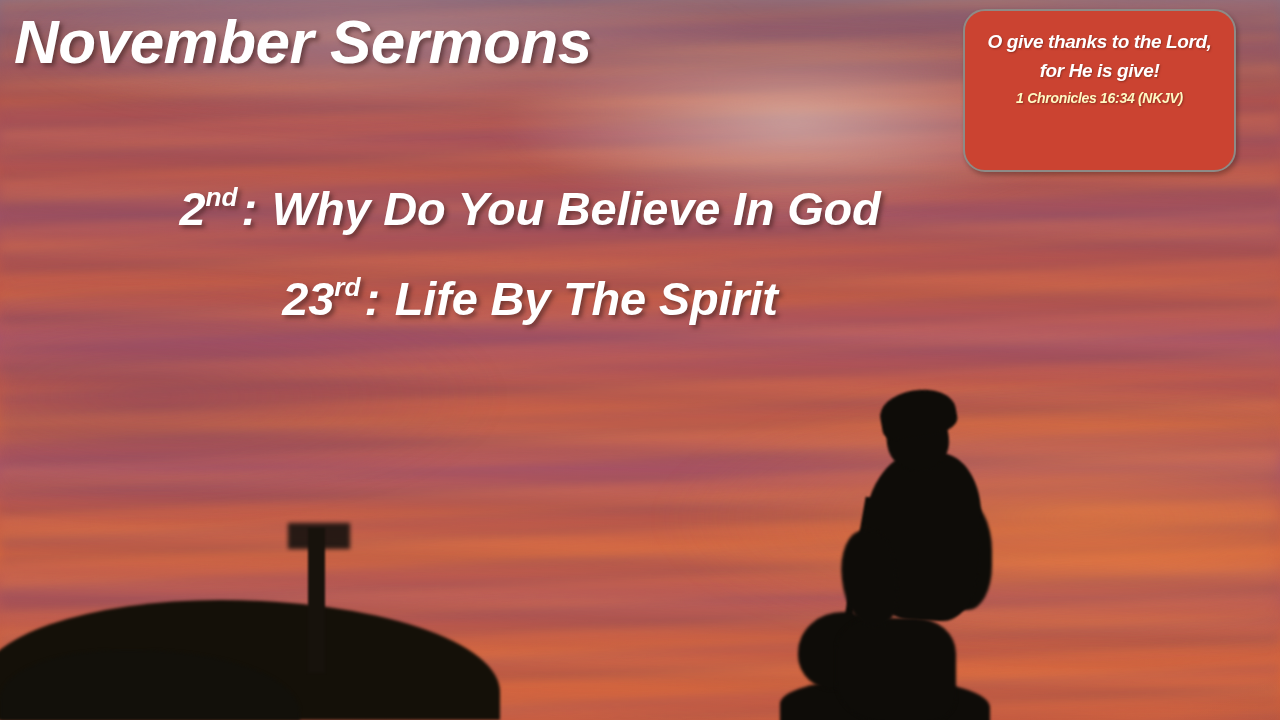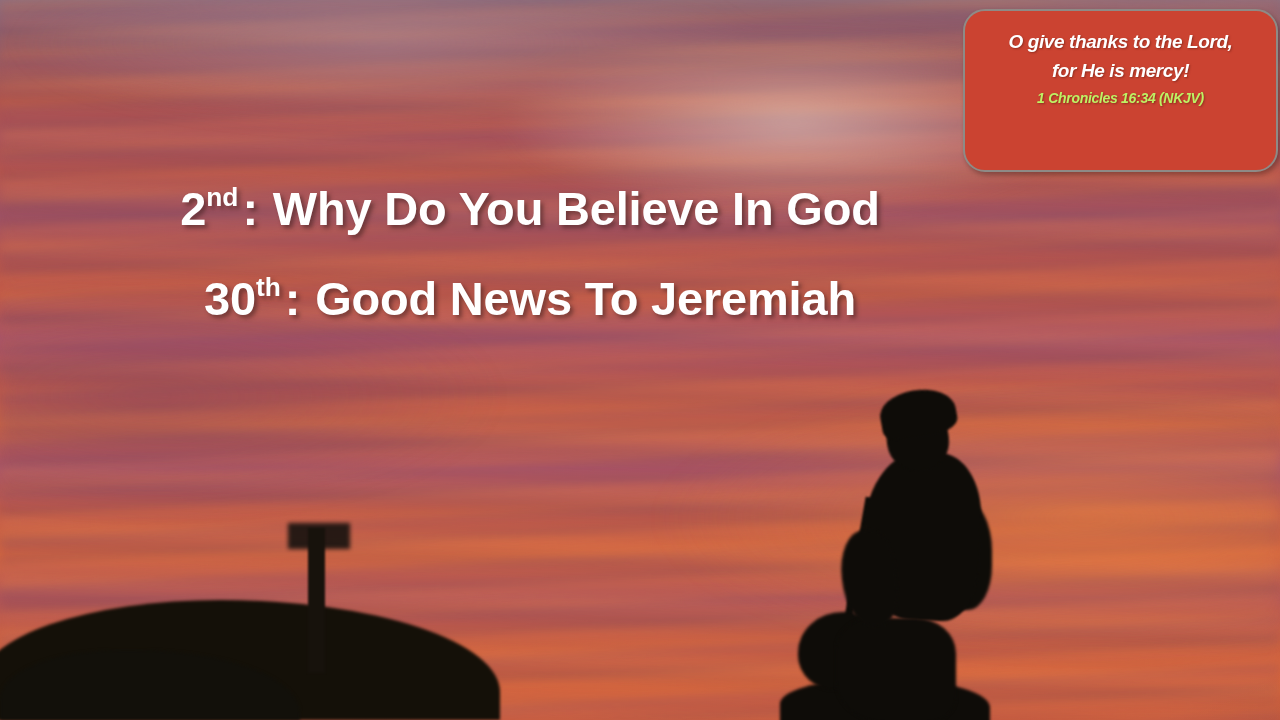--- a/index.html
+++ b/index.html
@@ -191,60 +191,61 @@
   .sermon-list {
     position: absolute;
     left: 0;
     top: 158px;
     width: 1060px;
     text-align: center;
   }
   .sermon-line {
     font-size: 47px;
     font-weight: bold;
+    font-style: italic;
     color: #ffffff;
     line-height: 79px;
     white-space: nowrap;
     text-shadow: 3px 3px 4px rgba(60,30,30,0.55);
     letter-spacing: -0.2px;
   }
   .sermon-line .ord {
     font-size: 0.56em;
     vertical-align: 0.72em;
     letter-spacing: 0;
   }
   .sermon-line .sep { padding: 0 2px 0 4px; }
 
   
   .verse-card {
     position: absolute;
     left: 963px;
     top: 9px;
-    width: 315px;
+    width: 273px;
     height: 163px;
     background: #cb4331;
     border: 2px solid #8e8a86;
     border-radius: 22px;
     box-sizing: border-box;
     box-shadow: 2px 3px 5px rgba(0,0,0,0.28);
     padding-top: 16px;
     text-align: center;
   }
   .verse-line {
     color: #ffffff;
     font-size: 19px;
     font-weight: bold;
     font-style: italic;
     line-height: 29px;
     white-space: nowrap;
     letter-spacing: -0.4px;
     text-shadow: 1px 1px 2px rgba(90,25,15,0.5);
   }
   .verse-ref {
-    color: #bef264;
+    color: #fef9c3;
     font-size: 14px;
     font-weight: bold;
     font-style: italic;
     line-height: 22px;
     letter-spacing: -0.3px;
     margin-top: 2px;
     text-shadow: 1px 1px 2px rgba(90,25,15,0.5);
   }
 </style>
 </head>
@@ -268,31 +269,32 @@
     <div class="s-base"></div>
     <div class="s-knee"></div>
     <div class="s-leg"></div>
     <div class="s-pack"></div>
     <div class="s-torso"></div>
     <div class="s-arm"></div>
     <div class="s-head"></div>
     <div class="s-helmet"></div>
   </div>
 
+  <div class="slide-title">November Sermons</div>
 
   <div class="sermon-list">
     <div class="sermon-line">
       <span>2</span><span class="ord">nd</span><span class="sep">:</span>
       <span>Why Do You Believe In God</span>
     </div>
     <div class="sermon-line">
-      <span>30</span><span class="ord">th</span><span class="sep">:</span>
-      <span>Good News To Jeremiah</span>
+      <span>23</span><span class="ord">rd</span><span class="sep">:</span>
+      <span>Life By The Spirit</span>
     </div>
   </div>
 
   <div class="verse-card">
     <div class="verse-line">O give thanks to the Lord,</div>
-    <div class="verse-line">for He is mercy!</div>
+    <div class="verse-line">for He is give!</div>
     <div class="verse-ref">1 Chronicles 16:34 (NKJV)</div>
   </div>
 
 </div>
 
 </body></html>

